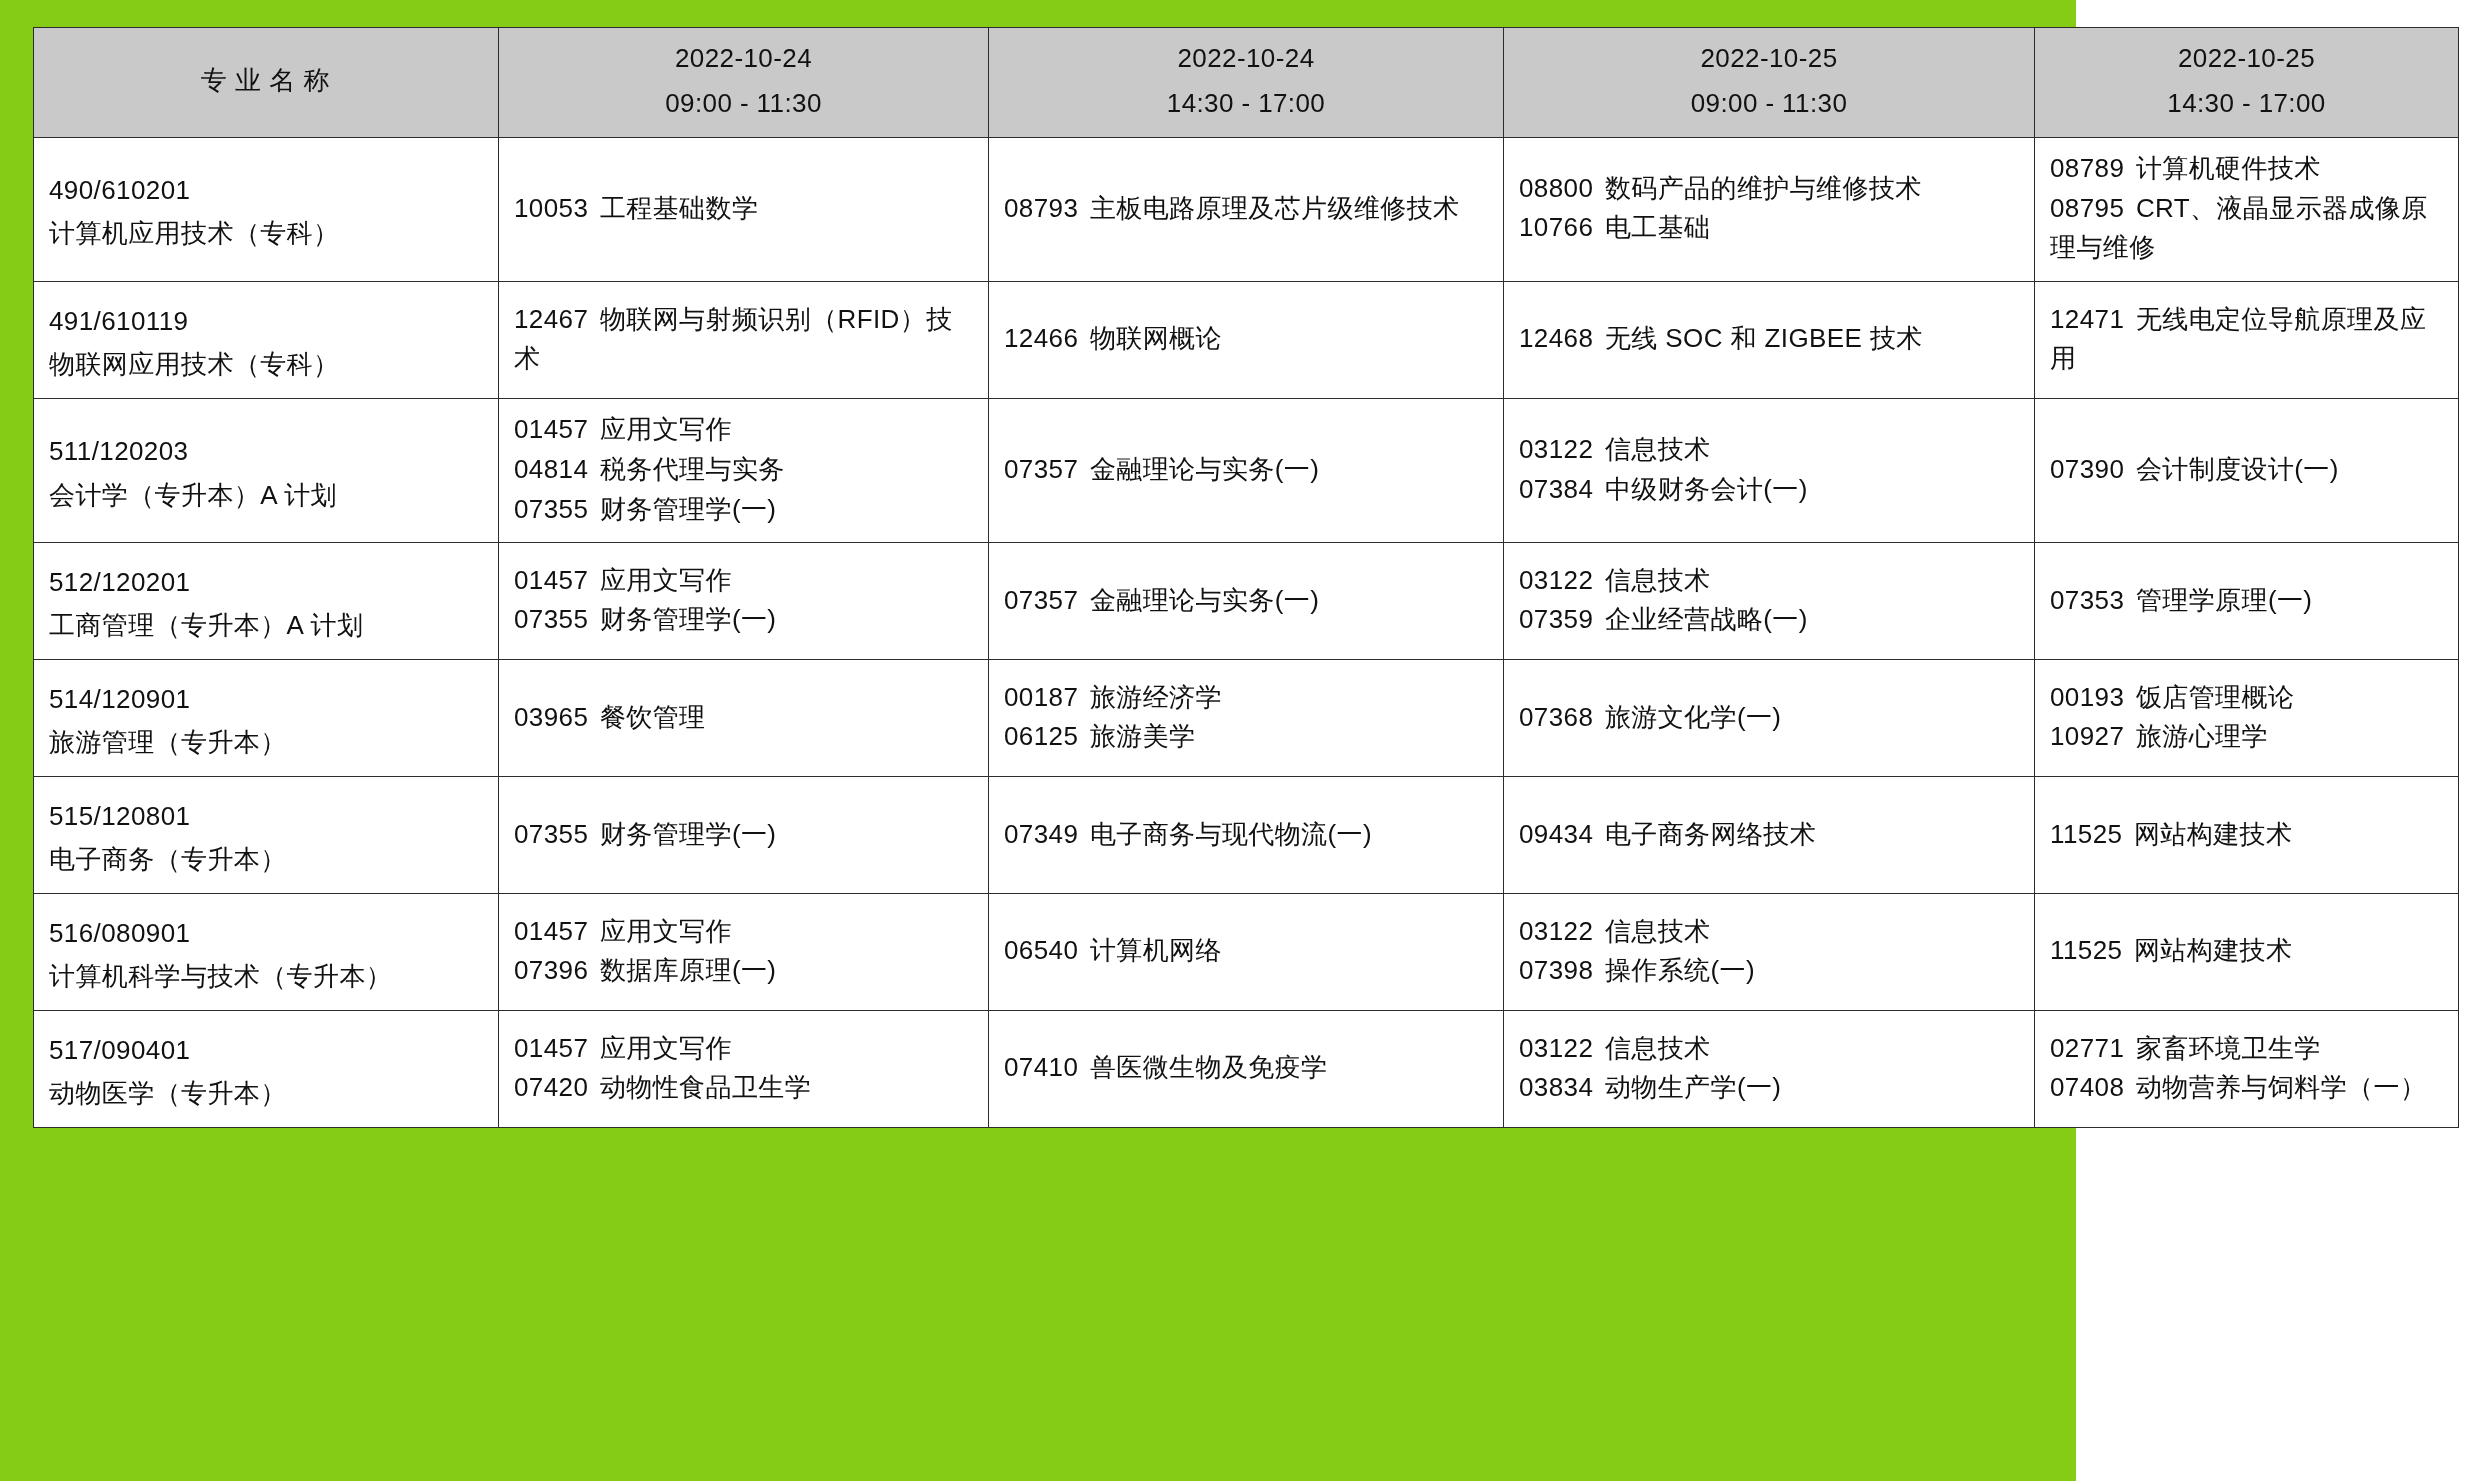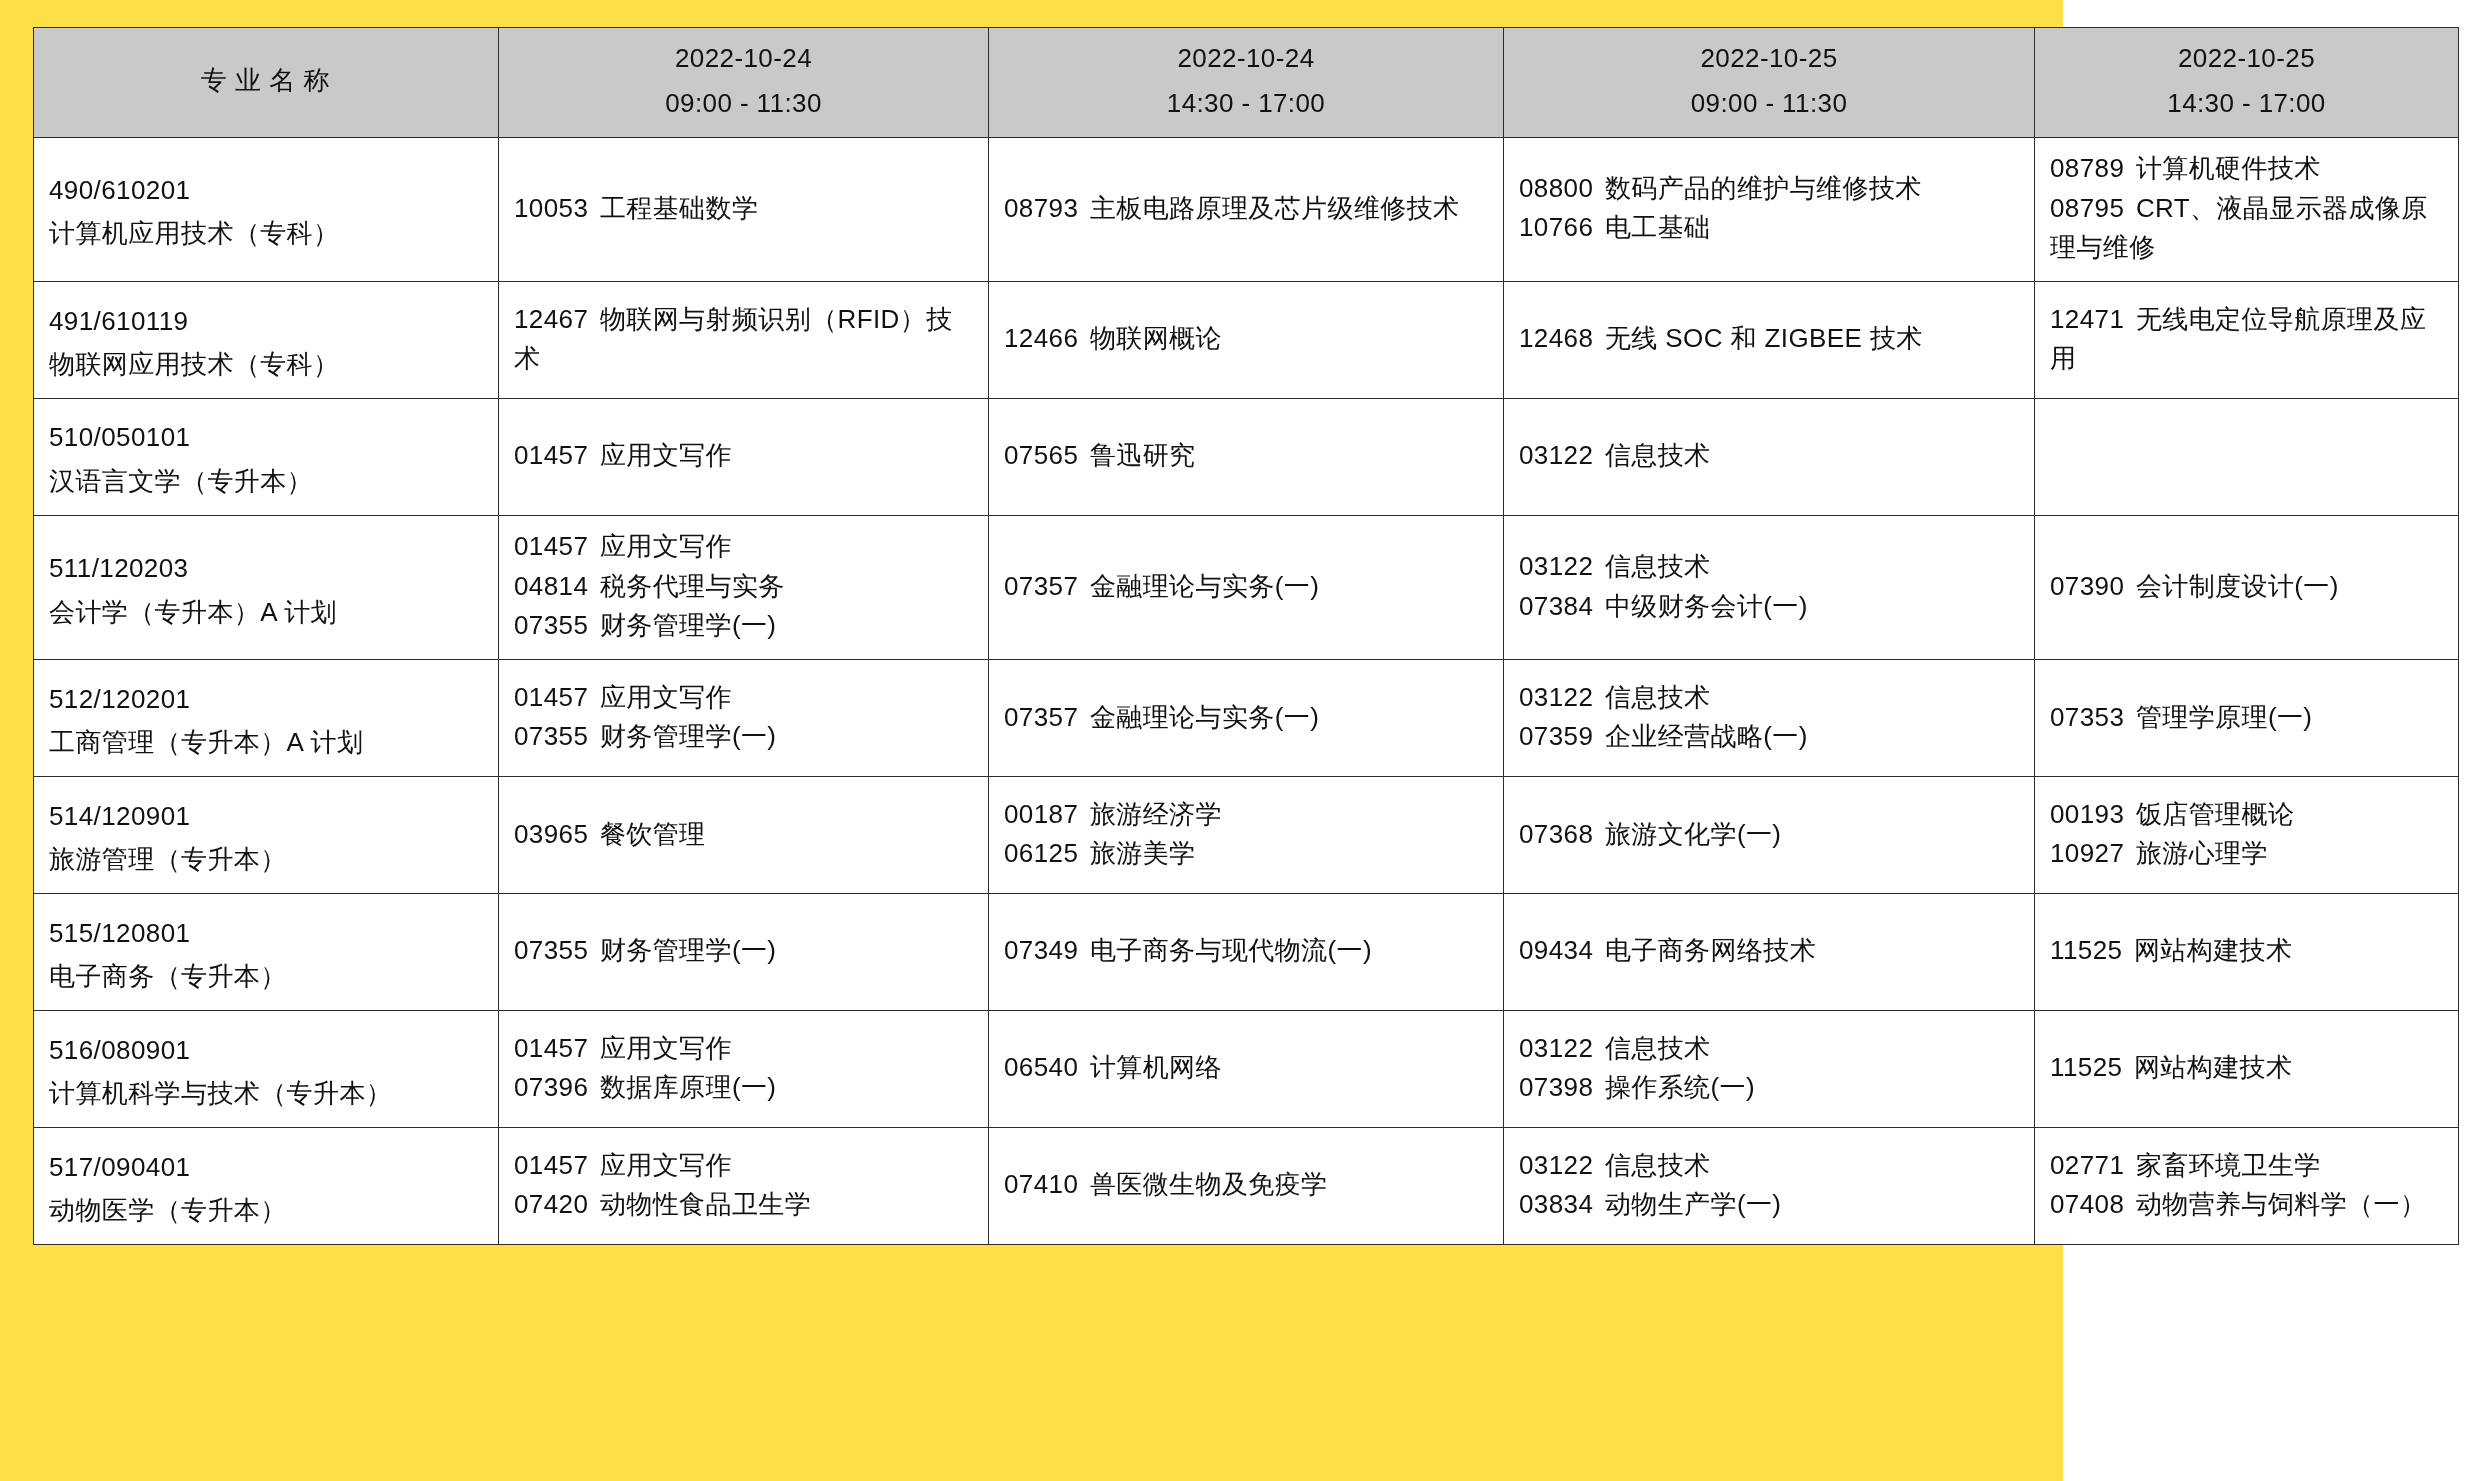--- a/index.html
+++ b/index.html
@@ -11,21 +11,22 @@
     width: 2487px;
     height: 1482px;
     font-family: "Liberation Sans", "DejaVu Sans", sans-serif;
     color: #111111;
     overflow: hidden;
   }
   .page {
     position: relative;
     width: 2063px;
     height: 1482px;
-    background: #fde047;
+    background: #84cc16;
+    padding-left: 13px;
   }
   .table-wrap {
     position: absolute;
     left: 33px;
     top: 26.6px;
     width: 2425px;
   }
   table.schedule {
     border-collapse: collapse;
     table-layout: fixed;
@@ -141,36 +142,20 @@
             </td>
             <td class="slot">
               <span class="line"><span class="num">12468</span><span class="ttl">无线 SOC 和 ZIGBEE 技术</span></span>
             </td>
             <td class="slot">
               <span class="line"><span class="num">12471</span><span class="ttl">无线电定位导航原理及应用</span></span>
             </td>
           </tr>
           <tr>
             <td class="major">
-              <span class="code">510/050101</span>
-              <span class="name">汉语言文学（专升本）</span>
-            </td>
-            <td class="slot">
-              <span class="line"><span class="num">01457</span><span class="ttl">应用文写作</span></span>
-            </td>
-            <td class="slot">
-              <span class="line"><span class="num">07565</span><span class="ttl">鲁迅研究</span></span>
-            </td>
-            <td class="slot">
-              <span class="line"><span class="num">03122</span><span class="ttl">信息技术</span></span>
-            </td>
-            <td class="slot empty"></td>
-          </tr>
-          <tr>
-            <td class="major">
               <span class="code">511/120203</span>
               <span class="name">会计学（专升本）A 计划</span>
             </td>
             <td class="slot">
               <span class="line"><span class="num">01457</span><span class="ttl">应用文写作</span></span>
               <span class="line"><span class="num">04814</span><span class="ttl">税务代理与实务</span></span>
               <span class="line"><span class="num">07355</span><span class="ttl">财务管理学(一)</span></span>
             </td>
             <td class="slot">
               <span class="line"><span class="num">07357</span><span class="ttl">金融理论与实务(一)</span></span>

